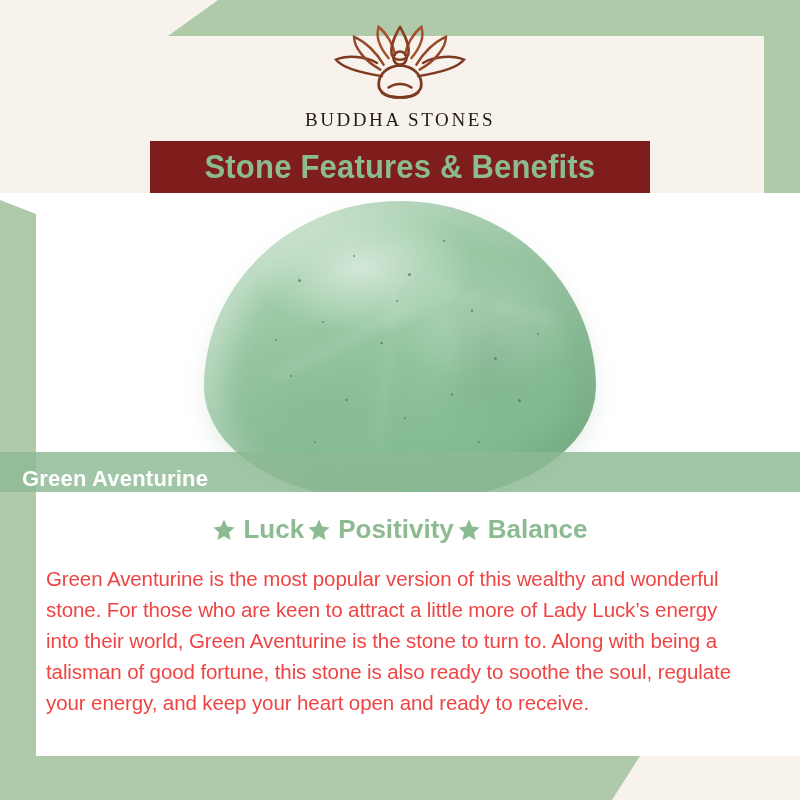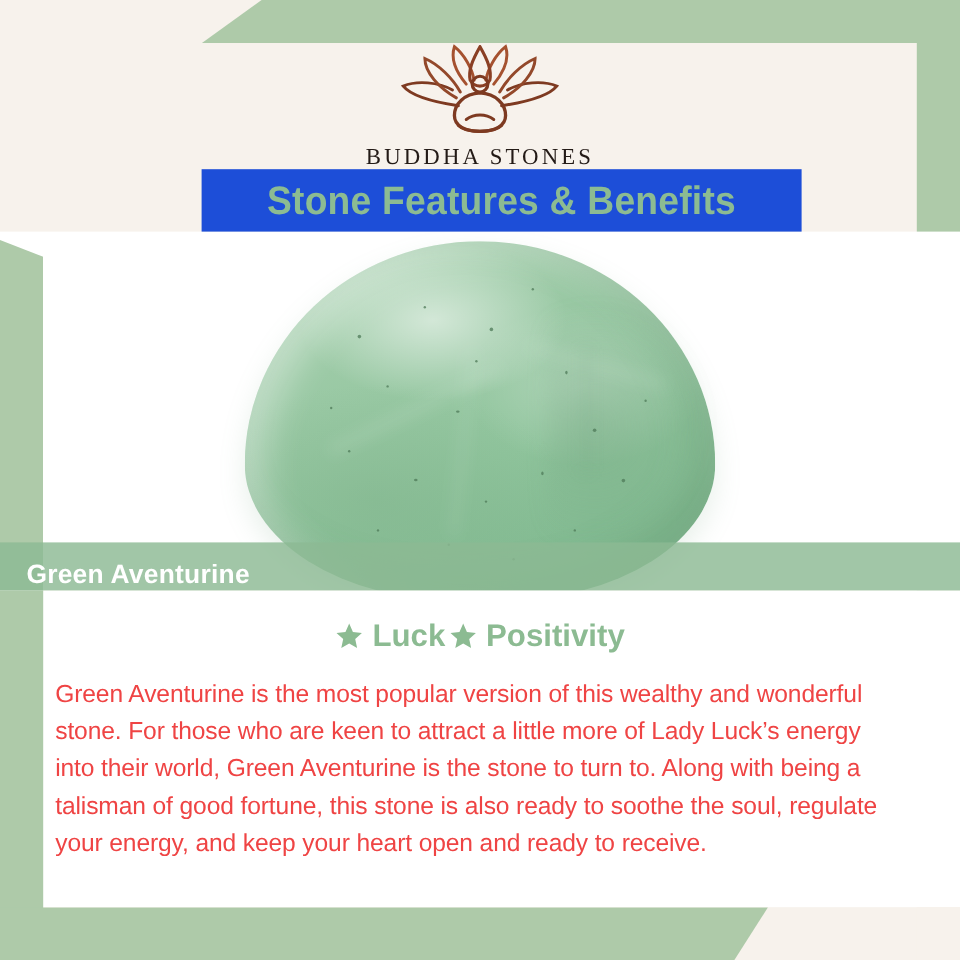--- a/index.html
+++ b/index.html
@@ -46,39 +46,39 @@
     clip-path:polygon(0 0, 100% 0, calc(100% - 28px) 100%, 0 100%);
     z-index:4;
   }
   .frame-br-tri{
     position:absolute;right:0;bottom:0;width:36px;height:44px;
     background:#f7f2ec;z-index:4;
   }
 
   
   .header{
-    position:absolute;top:12px;left:0;width:800px;height:145px;
+    position:absolute;top:0;left:0;width:800px;height:145px;
     z-index:3;
     display:flex;flex-direction:column;align-items:center;justify-content:flex-start;
     padding-top:22px;box-sizing:border-box;
   }
   .logo-mark{ width:168px;height:82px; display:block; }
   .brand-name{
     margin-top:5px;
     font-family:"Liberation Serif", serif;
     font-size:19px;
     letter-spacing:2.6px;
     color:#231a16;
     font-weight:400;
   }
 
   
   .title-banner{
-    position:absolute;top:141px;left:168px;width:500px;height:52px;
-    background:#1d4ed8;
+    position:absolute;top:141px;left:150px;width:500px;height:52px;
+    background:#7f1d1d;
     z-index:3;
     display:flex;align-items:center;justify-content:center;
   }
   .title-text{
     font-family:"Liberation Sans Narrow","Liberation Sans",sans-serif;
     font-weight:bold;
     font-size:33px;
     letter-spacing:0.2px;
     color:#8cbb92;
     transform:scaleX(0.94);
@@ -271,20 +271,28 @@
 
       <div class="benefit">
         <span class="star">
           <svg viewBox="0 0 24 24" width="24" height="24" xmlns="http://www.w3.org/2000/svg">
             <polygon points="12,1.6 15.1,8.6 22.6,9.4 17,14.5 18.6,22 12,18.2 5.4,22 7,14.5 1.4,9.4 8.9,8.6" fill="#8cbb92"></polygon>
           </svg>
         </span>
         <span>Positivity</span>
       </div>
 
+      <div class="benefit">
+        <span class="star">
+          <svg viewBox="0 0 24 24" width="24" height="24" xmlns="http://www.w3.org/2000/svg">
+            <polygon points="12,1.6 15.1,8.6 22.6,9.4 17,14.5 18.6,22 12,18.2 5.4,22 7,14.5 1.4,9.4 8.9,8.6" fill="#8cbb92"></polygon>
+          </svg>
+        </span>
+        <span>Balance</span>
+      </div>
 
     </div>
 
     <p class="paragraph">Green Aventurine is the most popular version of this wealthy and wonderful stone. For those who are keen to attract a little more of Lady Luck’s energy into their world, Green Aventurine is the stone to turn to. Along with being a talisman of good fortune, this stone is also ready to soothe the soul, regulate your energy, and keep your heart open and ready to receive.</p>
   </div>
 
   <div class="frame-bottom"></div>
   <div class="frame-br-tri"></div>
 
 </div>

